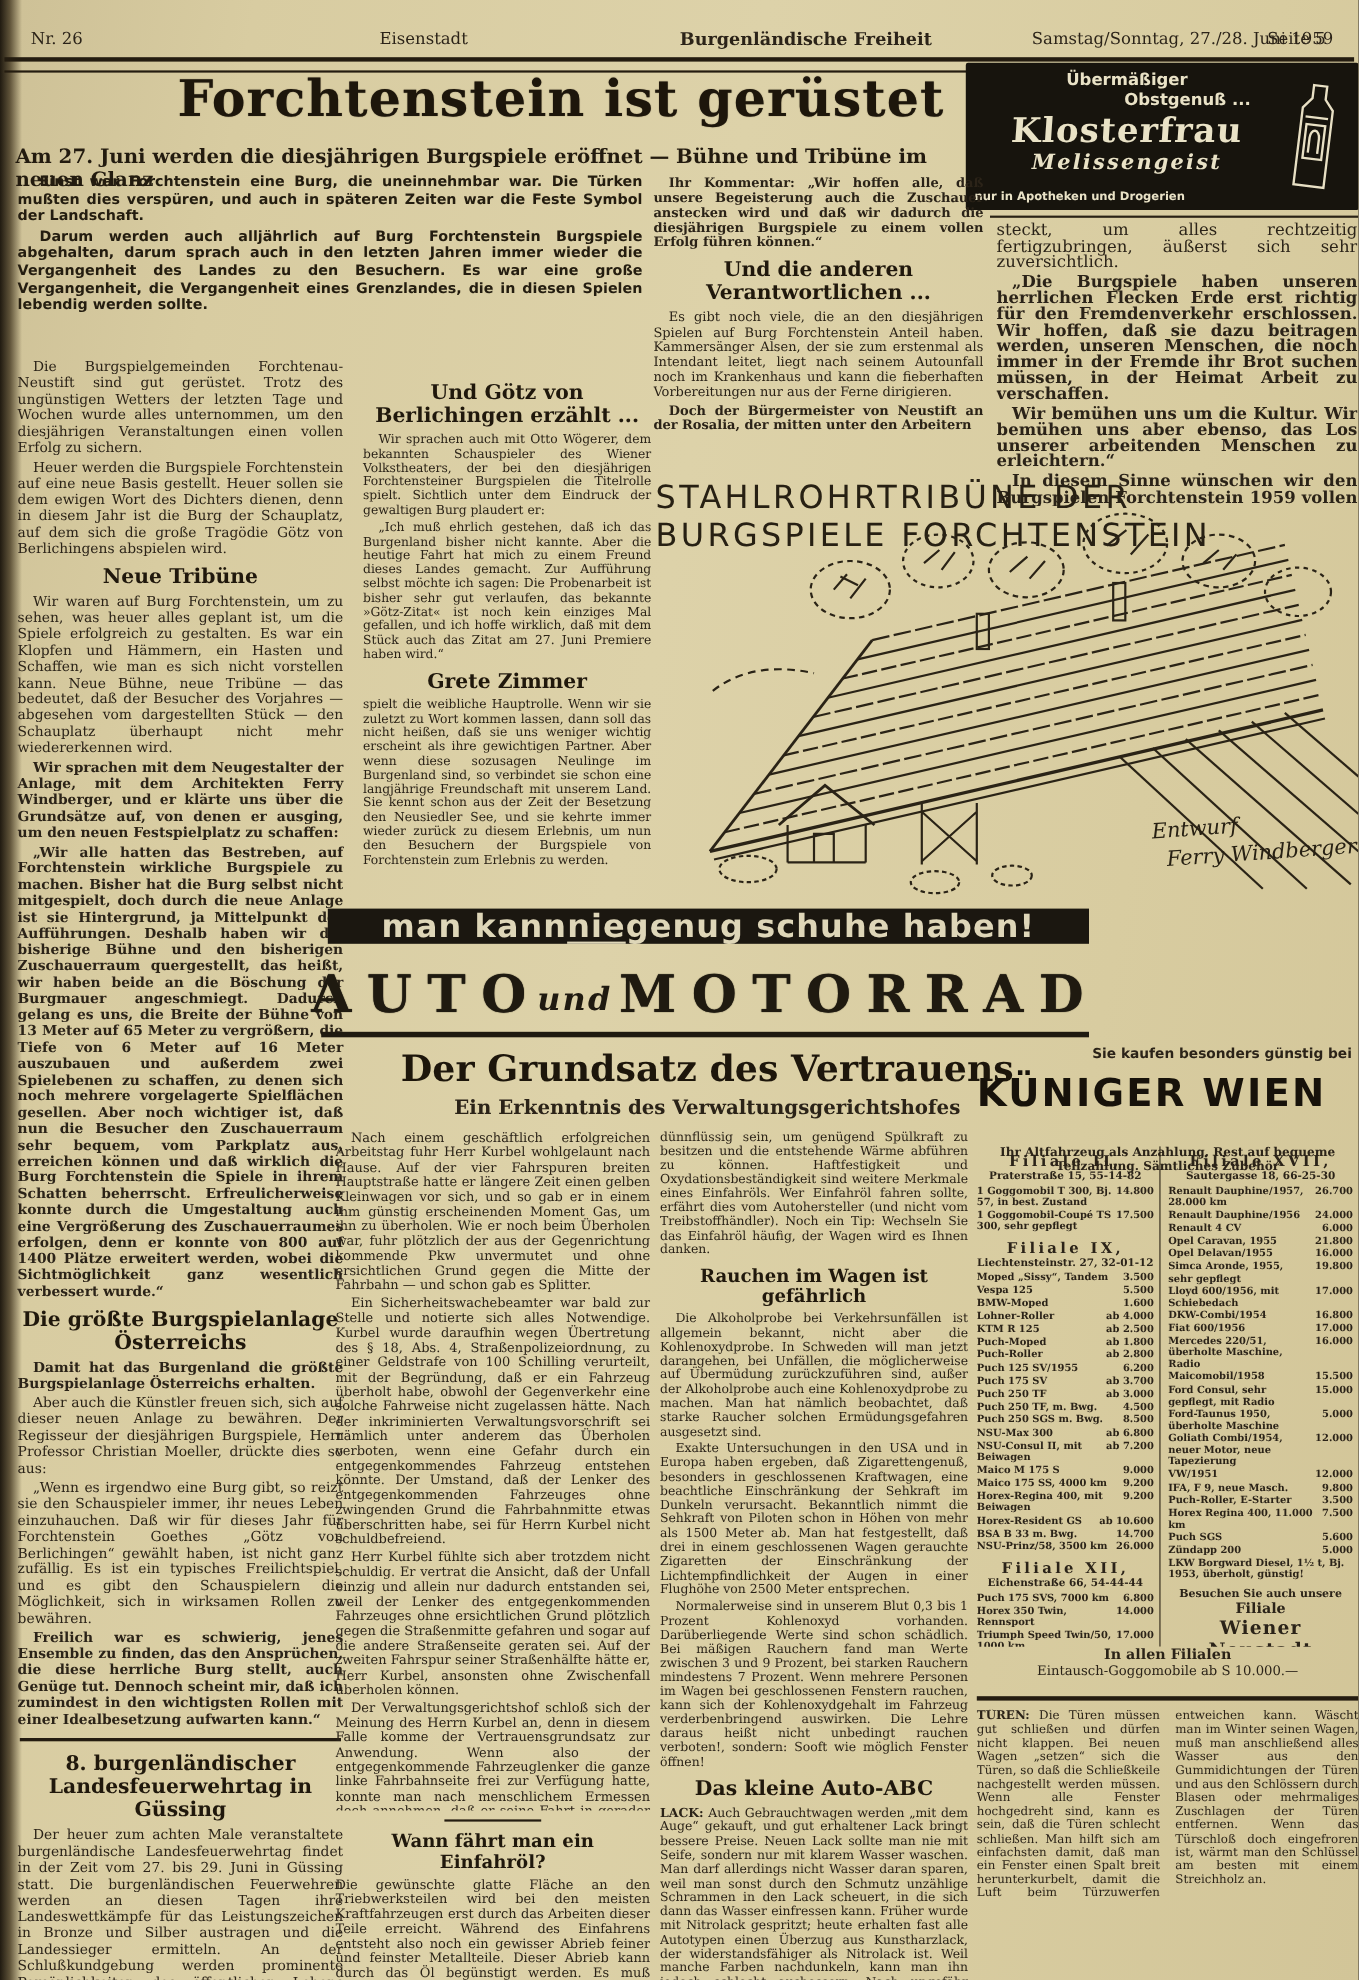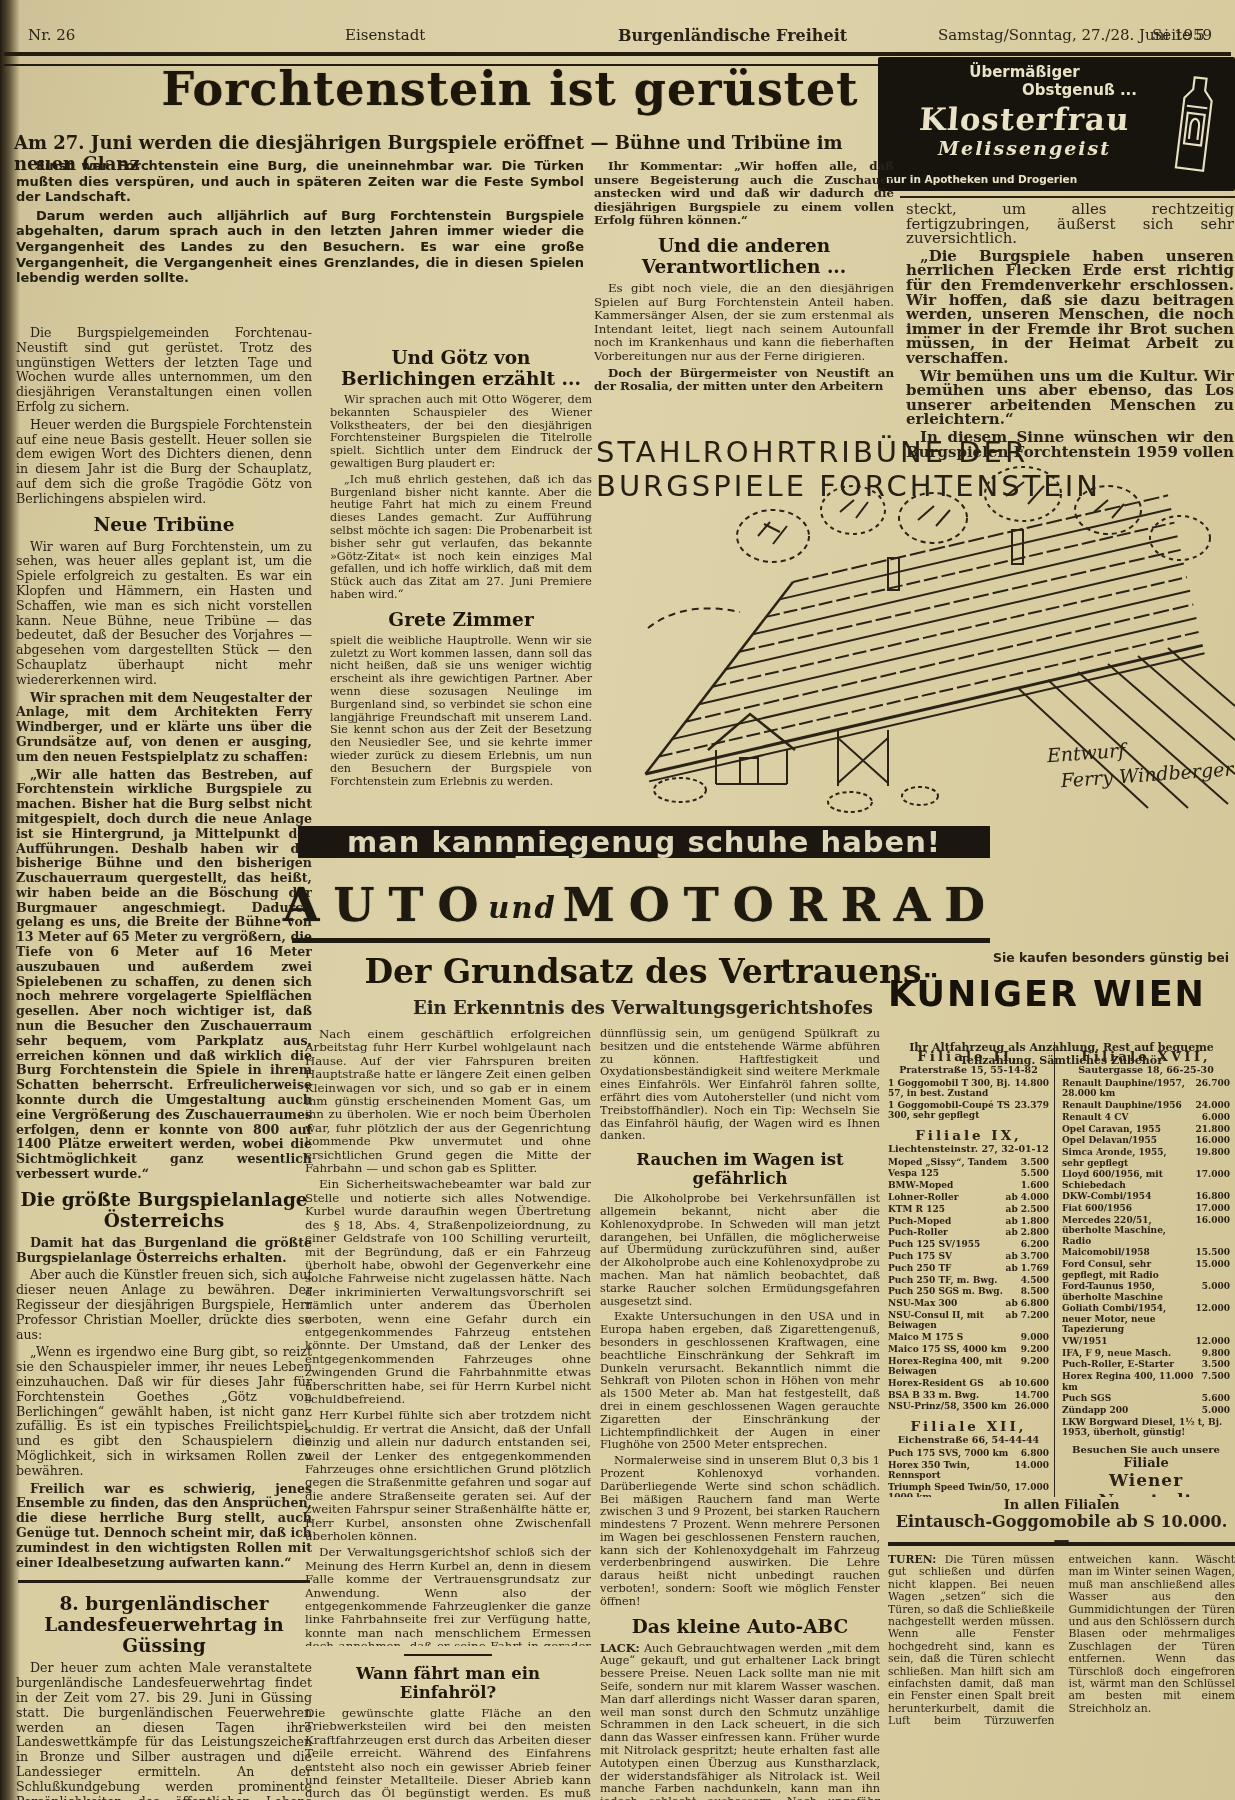--- a/index.html
+++ b/index.html
@@ -80,21 +80,21 @@
   .branch-addr{text-align:center;font-weight:bold;font-size:9.5px;margin-bottom:3px;}
   .ad-item{display:flex;justify-content:space-between;font-weight:bold;font-size:9px;line-height:10.3px;margin-bottom:1.5px;}
   .ad-item .n{padding-right:4px;}
   .ad-item .p{white-space:nowrap;}
   .visit{margin-top:6px;text-align:center;}
   .visit .v0{font-size:10px;font-weight:bold;}
   .visit .v1{font-size:13px;font-weight:bold;}
   .visit .v2{font-size:17px;font-weight:bold;letter-spacing:1px;}
   .kg-foot{left:888px;top:1497px;width:347px;text-align:center;}
   .kg-f1{font-size:13px;font-weight:bold;}
-  .kg-f2{font-size:16px;font-weight:bold;}
+  .kg-f2{font-size:12px;font-weight:normal;}
   .kg-rule{left:888px;top:1542px;width:347px;height:4px;background:#241c10;}
   .tueren{left:888px;top:1554px;width:347px;height:246px;overflow:hidden;columns:2;column-gap:14px;
           font-size:10.8px;line-height:12.4px;text-align:justify;}
 </style>
 </head>
 <body>
 
 <div class="page">
   <div class="abs gutter"></div>
 
@@ -285,21 +285,21 @@
       <div class="branch-name">Filiale II,</div>
       <div class="branch-addr">Praterstraße 15, 55-14-82</div>
       <div>
 
       <div class="ad-item">
             <span class="n">1 Goggomobil T 300, Bj. 57, in best. Zustand</span>
             <span class="p">14.800</span>
           </div>
           <div class="ad-item">
             <span class="n">1 Goggomobil-Coupé TS 300, sehr gepflegt</span>
-            <span class="p">23.379</span>
+            <span class="p">17.500</span>
           </div>
         </div>
       <div class="branch-name">Filiale IX,</div>
       <div class="branch-addr">Liechtensteinstr. 27, 32-01-12</div>
       <div>
 
       <div class="ad-item">
             <span class="n">Moped „Sissy“, Tandem</span>
             <span class="p">3.500</span>
           </div>
@@ -330,21 +330,21 @@
           <div class="ad-item">
             <span class="n">Puch 125 SV/1955</span>
             <span class="p">6.200</span>
           </div>
           <div class="ad-item">
             <span class="n">Puch 175 SV</span>
             <span class="p">ab 3.700</span>
           </div>
           <div class="ad-item">
             <span class="n">Puch 250 TF</span>
-            <span class="p">ab 1.769</span>
+            <span class="p">ab 3.000</span>
           </div>
           <div class="ad-item">
             <span class="n">Puch 250 TF, m. Bwg.</span>
             <span class="p">4.500</span>
           </div>
           <div class="ad-item">
             <span class="n">Puch 250 SGS m. Bwg.</span>
             <span class="p">8.500</span>
           </div>
           <div class="ad-item">

